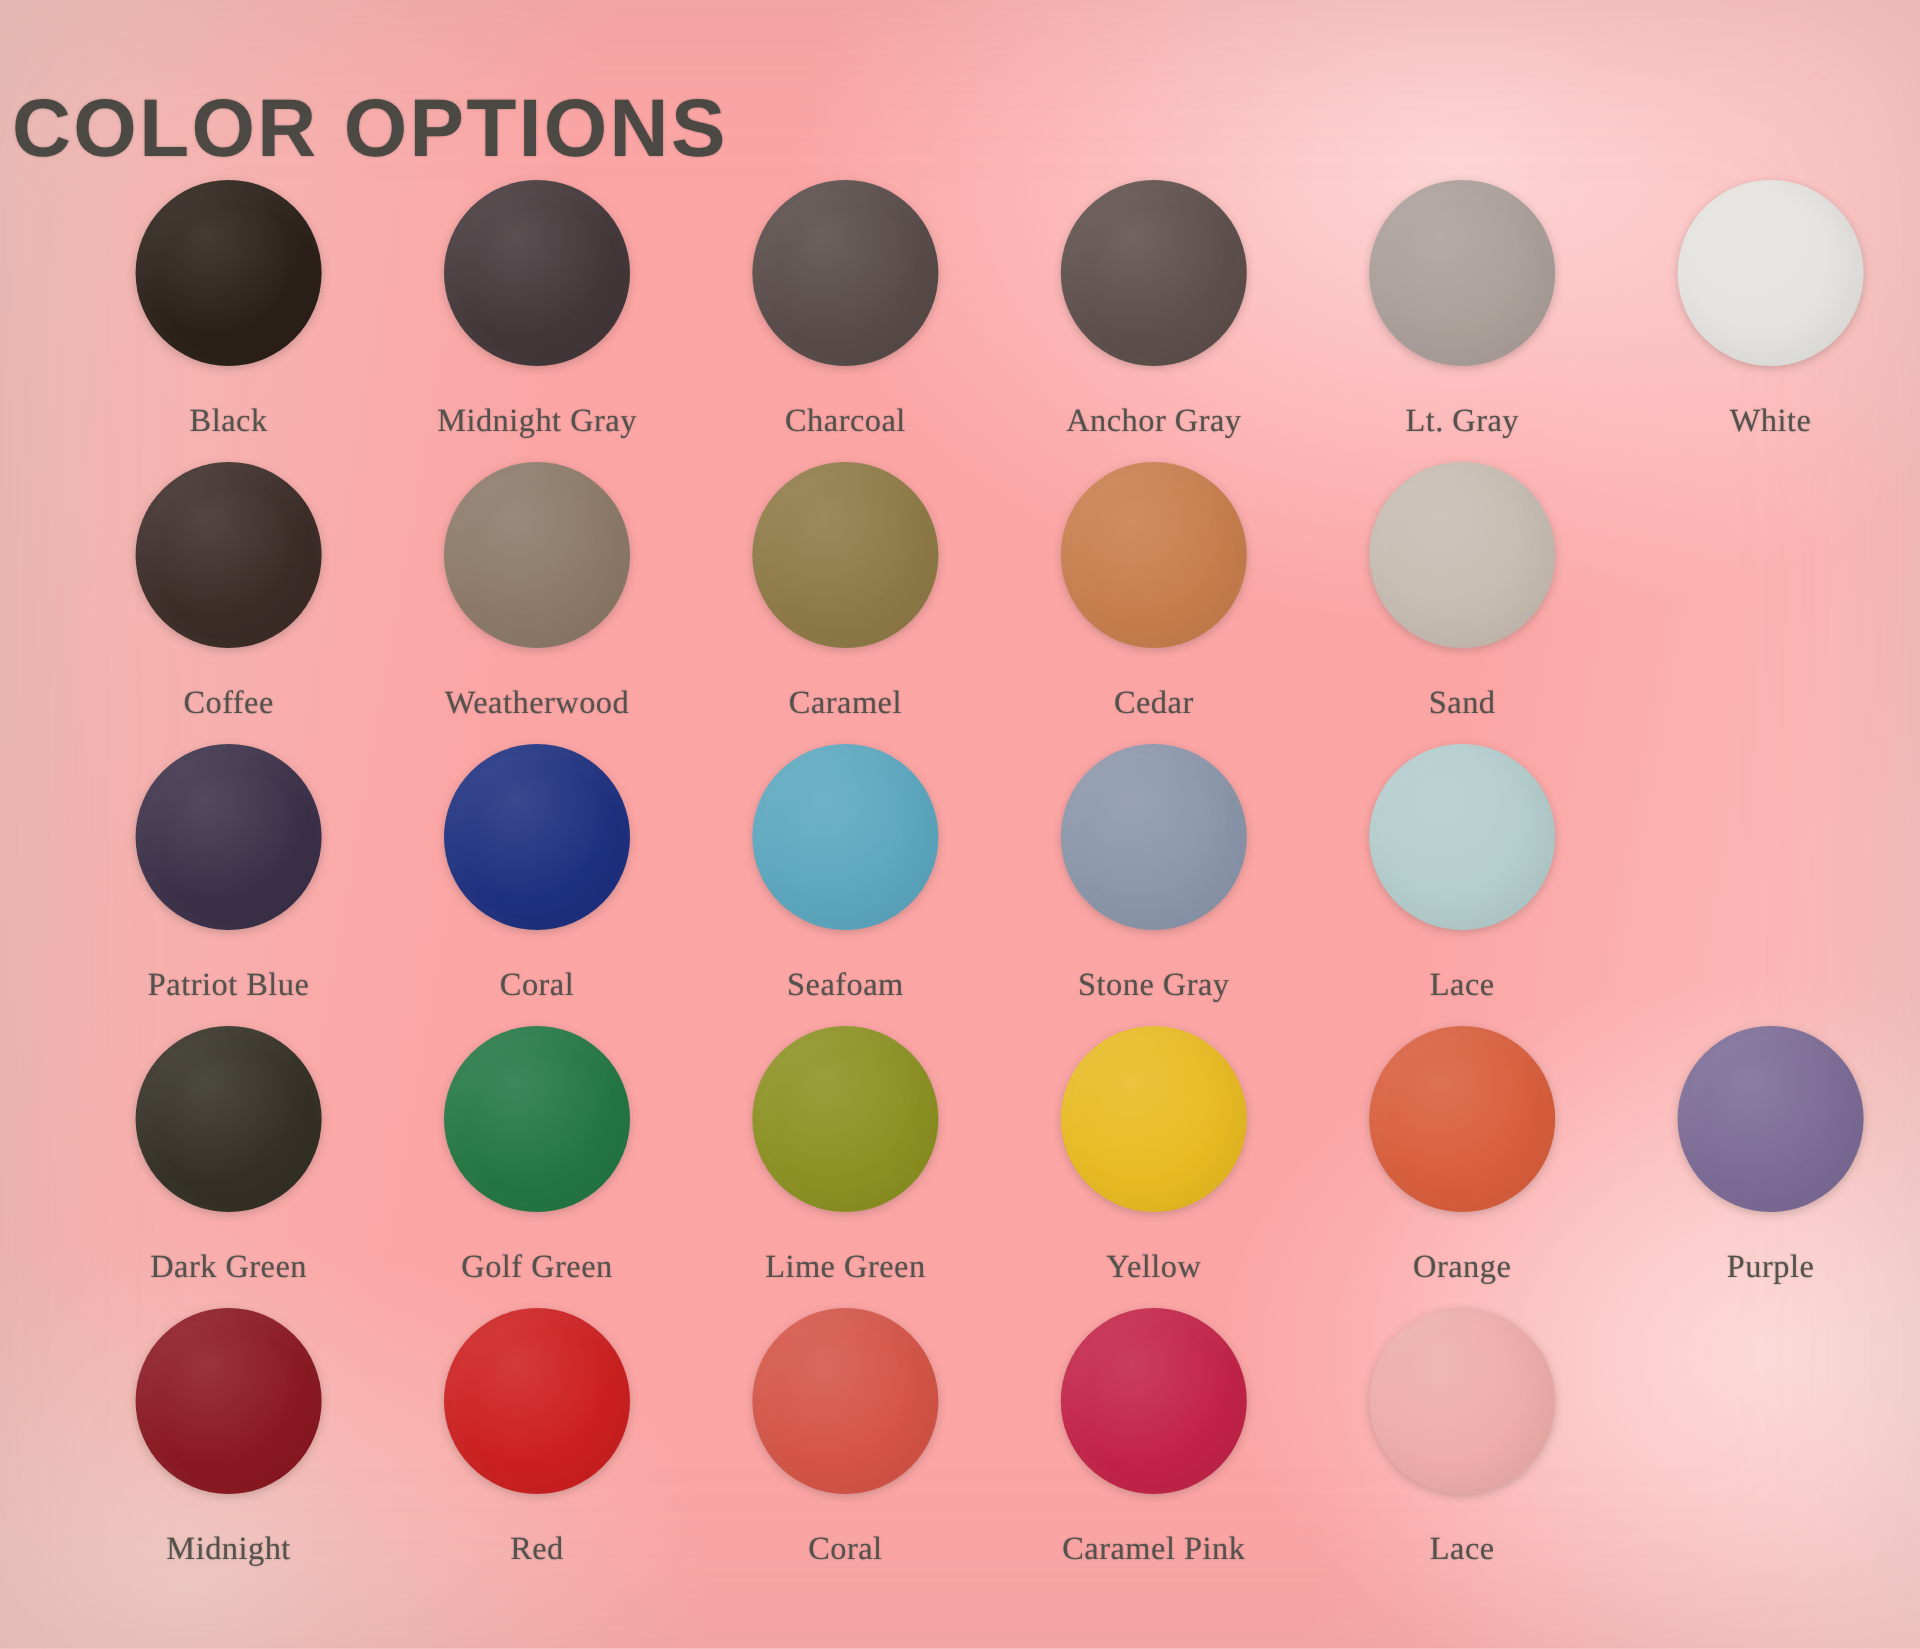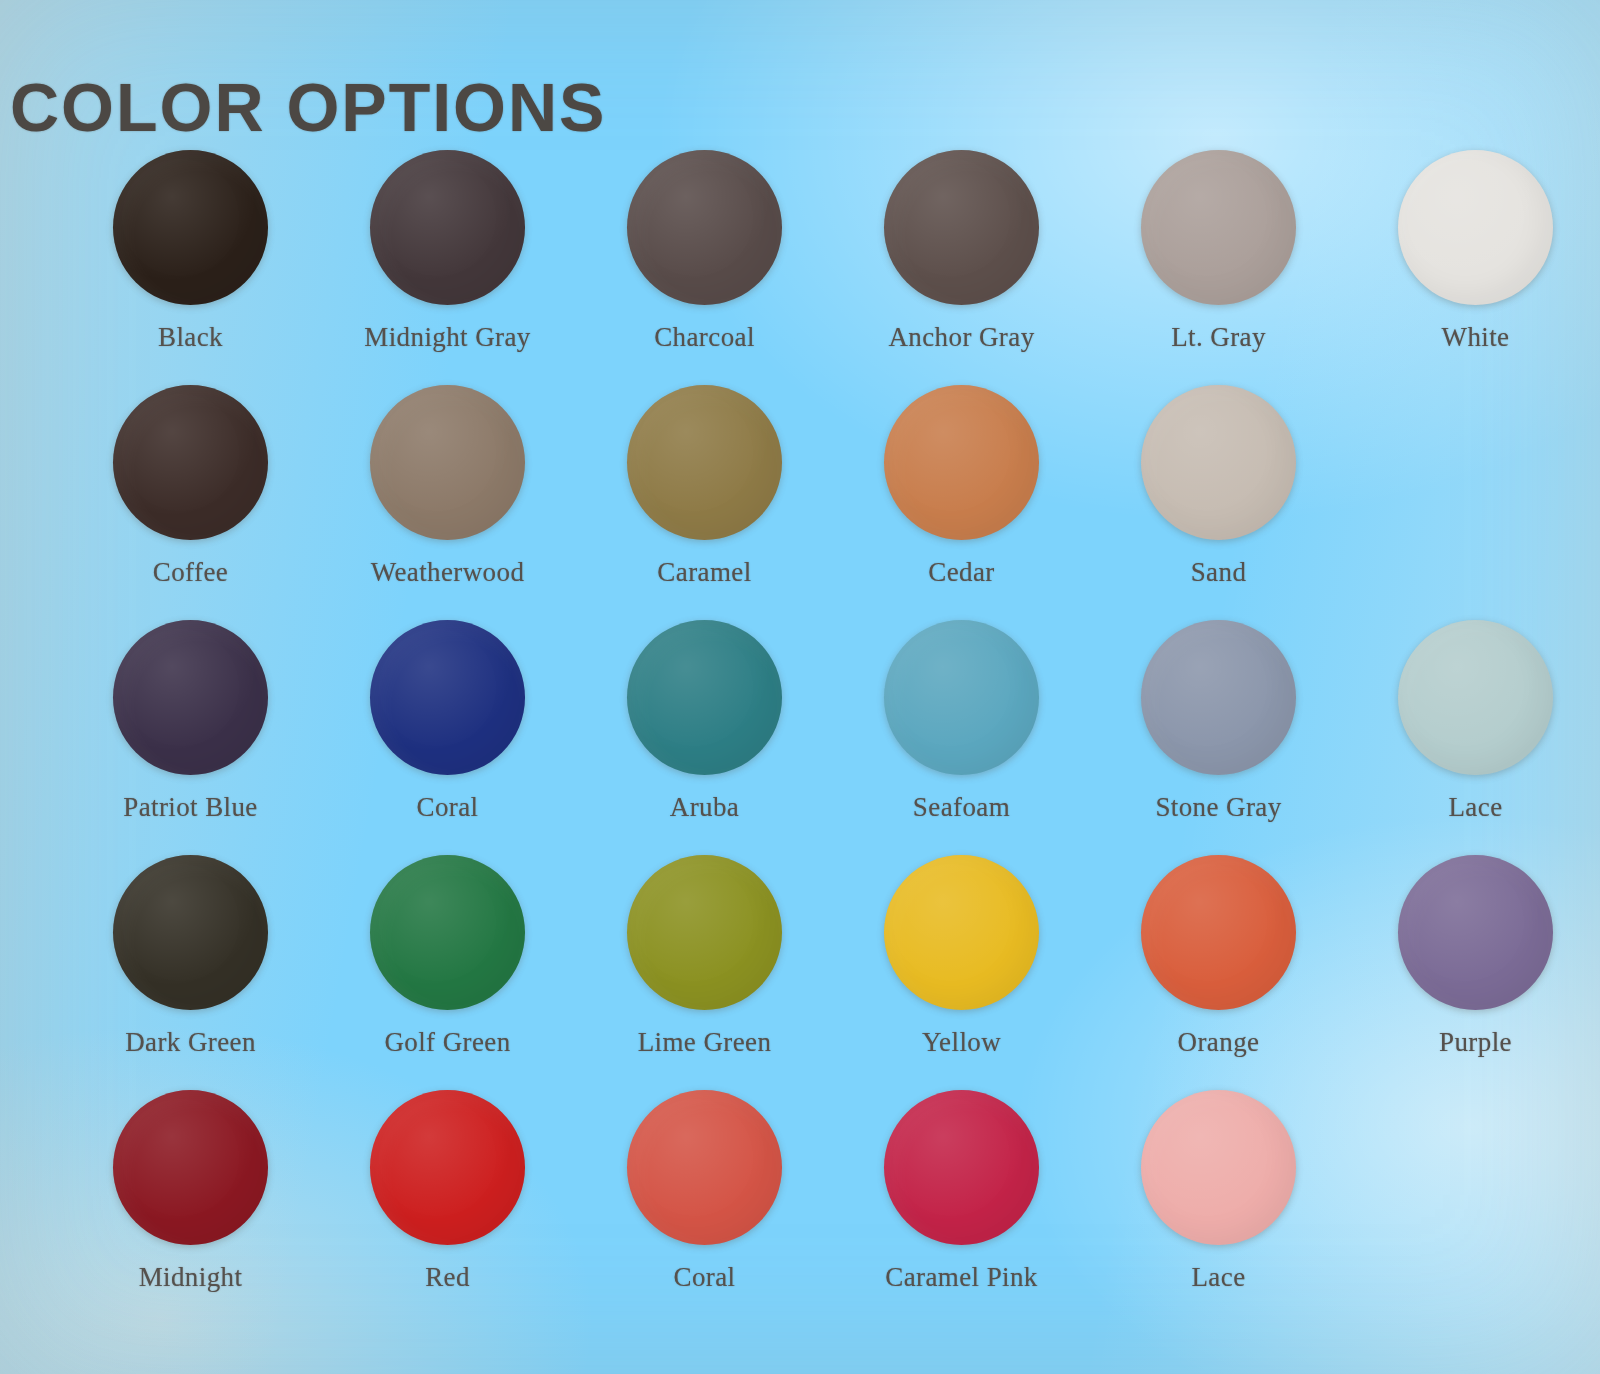--- a/index.html
+++ b/index.html
@@ -12,21 +12,21 @@
     height: 1374px;
     overflow: hidden;
     font-family: "Liberation Sans", sans-serif;
   }
 
   
   #sheet {
     position: relative;
     width: 1600px;
     height: 1374px;
-    background: #7dd3fc;
+    background: #fca5a5;
     overflow: hidden;
   }
   
   #paper-sheen-a,
   #paper-sheen-b,
   #paper-sheen-c,
   #paper-vignette {
     position: absolute;
     inset: 0;
     pointer-events: none;
@@ -102,21 +102,21 @@
   .swatch-dot::after {
     content: "";
     position: absolute;
     inset: 0;
     border-radius: 50%;
     background: radial-gradient(circle at 38% 30%, rgba(255,255,255,0.12) 0%, rgba(255,255,255,0) 58%);
     pointer-events: none;
   }
 
   .swatch-label {
-    margin-top: 17px;
+    margin-top: 30px;
     font-family: "Liberation Serif", serif;
     font-size: 27px;
     font-weight: 400;
     color: #55514d;
     letter-spacing: 0.4px;
     white-space: nowrap;
     text-shadow: 0 0 1.4px rgba(85,81,77,0.55);
   }
   .swatch-cell.empty-cell .swatch-label { visibility: hidden; }
 </style>
@@ -187,24 +187,20 @@
         <div class="swatch-cell spacer-cell"></div>
         <div class="swatch-cell">
           <div class="swatch-dot" style="background: rgb(59, 48, 73);"></div>
           <div class="swatch-label">Patriot Blue</div>
         </div>
         <div class="swatch-cell">
           <div class="swatch-dot" style="background: rgb(30, 48, 128);"></div>
           <div class="swatch-label">Coral</div>
         </div>
         <div class="swatch-cell">
-          <div class="swatch-dot" style="background: rgb(45, 126, 133);"></div>
-          <div class="swatch-label">Aruba</div>
-        </div>
-        <div class="swatch-cell">
           <div class="swatch-dot" style="background: rgb(91, 167, 191);"></div>
           <div class="swatch-label">Seafoam</div>
         </div>
         <div class="swatch-cell">
           <div class="swatch-dot" style="background: rgb(139, 150, 171);"></div>
           <div class="swatch-label">Stone Gray</div>
         </div>
         <div class="swatch-cell">
           <div class="swatch-dot" style="background: rgb(180, 205, 205);"></div>
           <div class="swatch-label">Lace</div>

